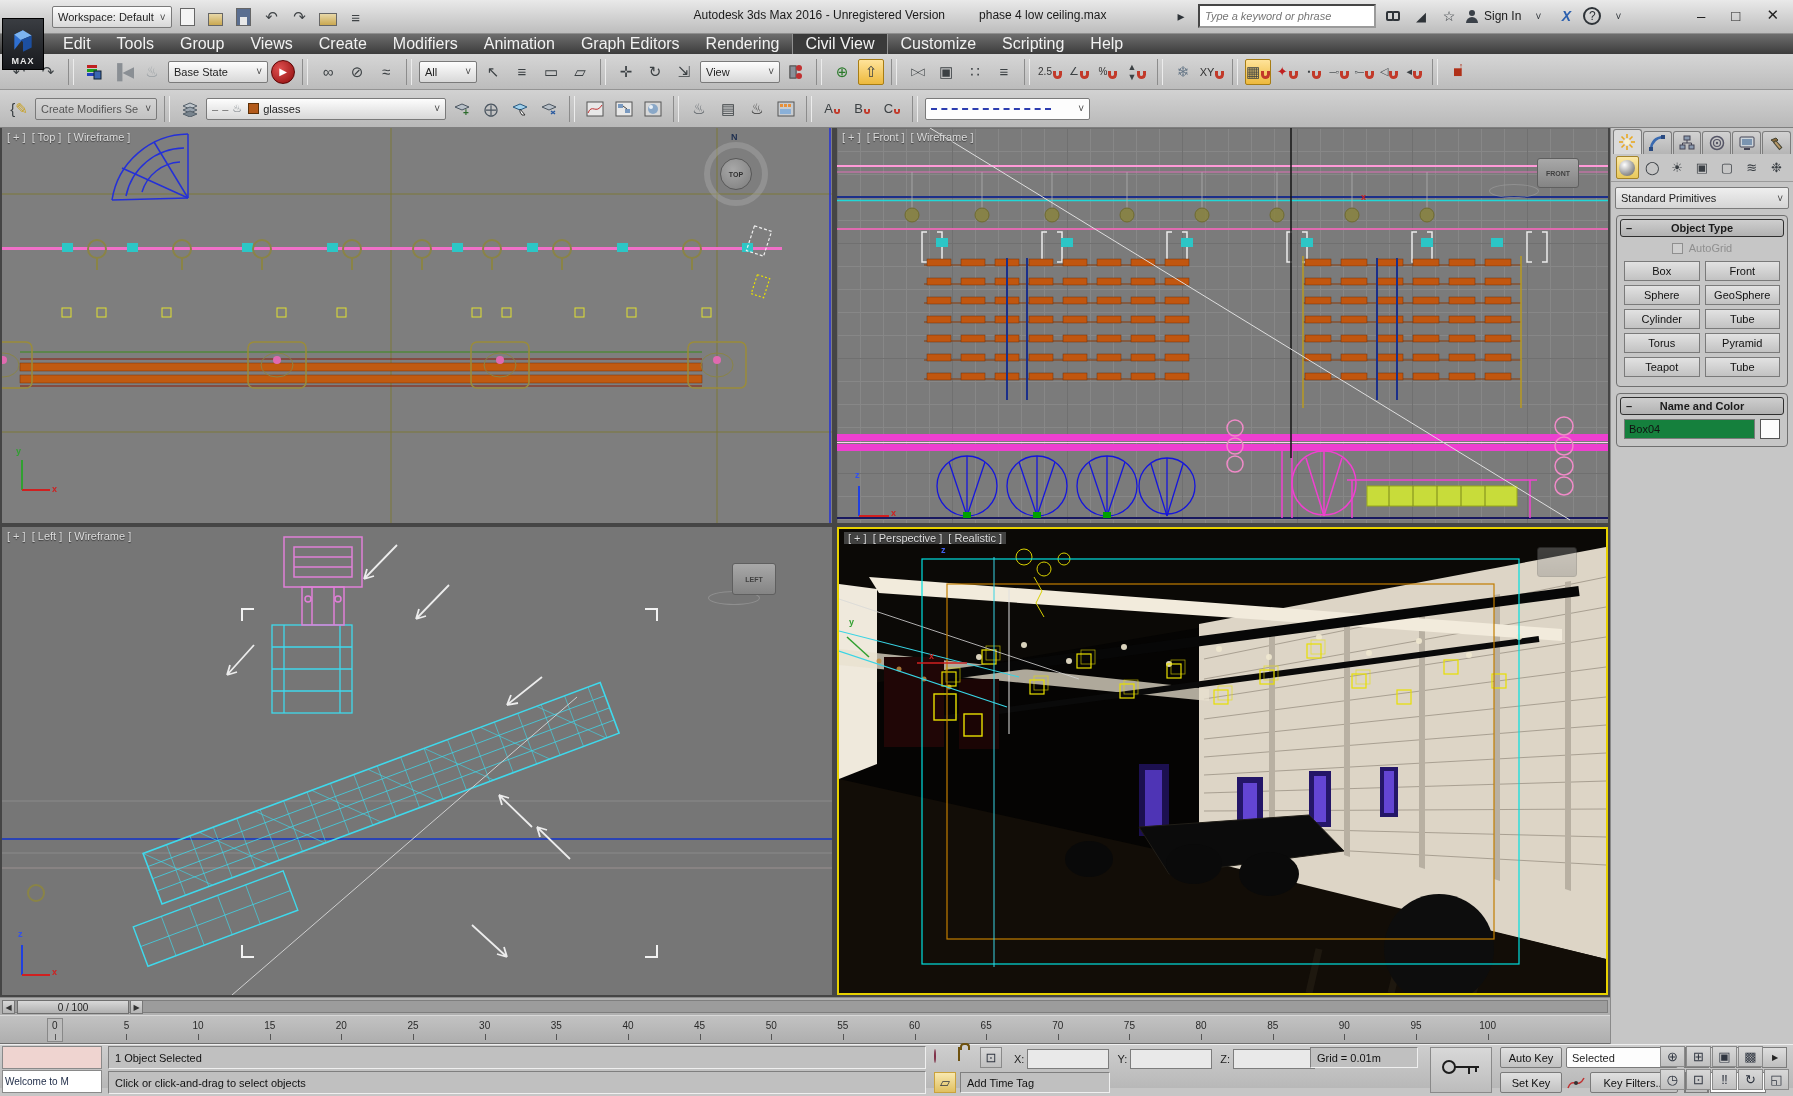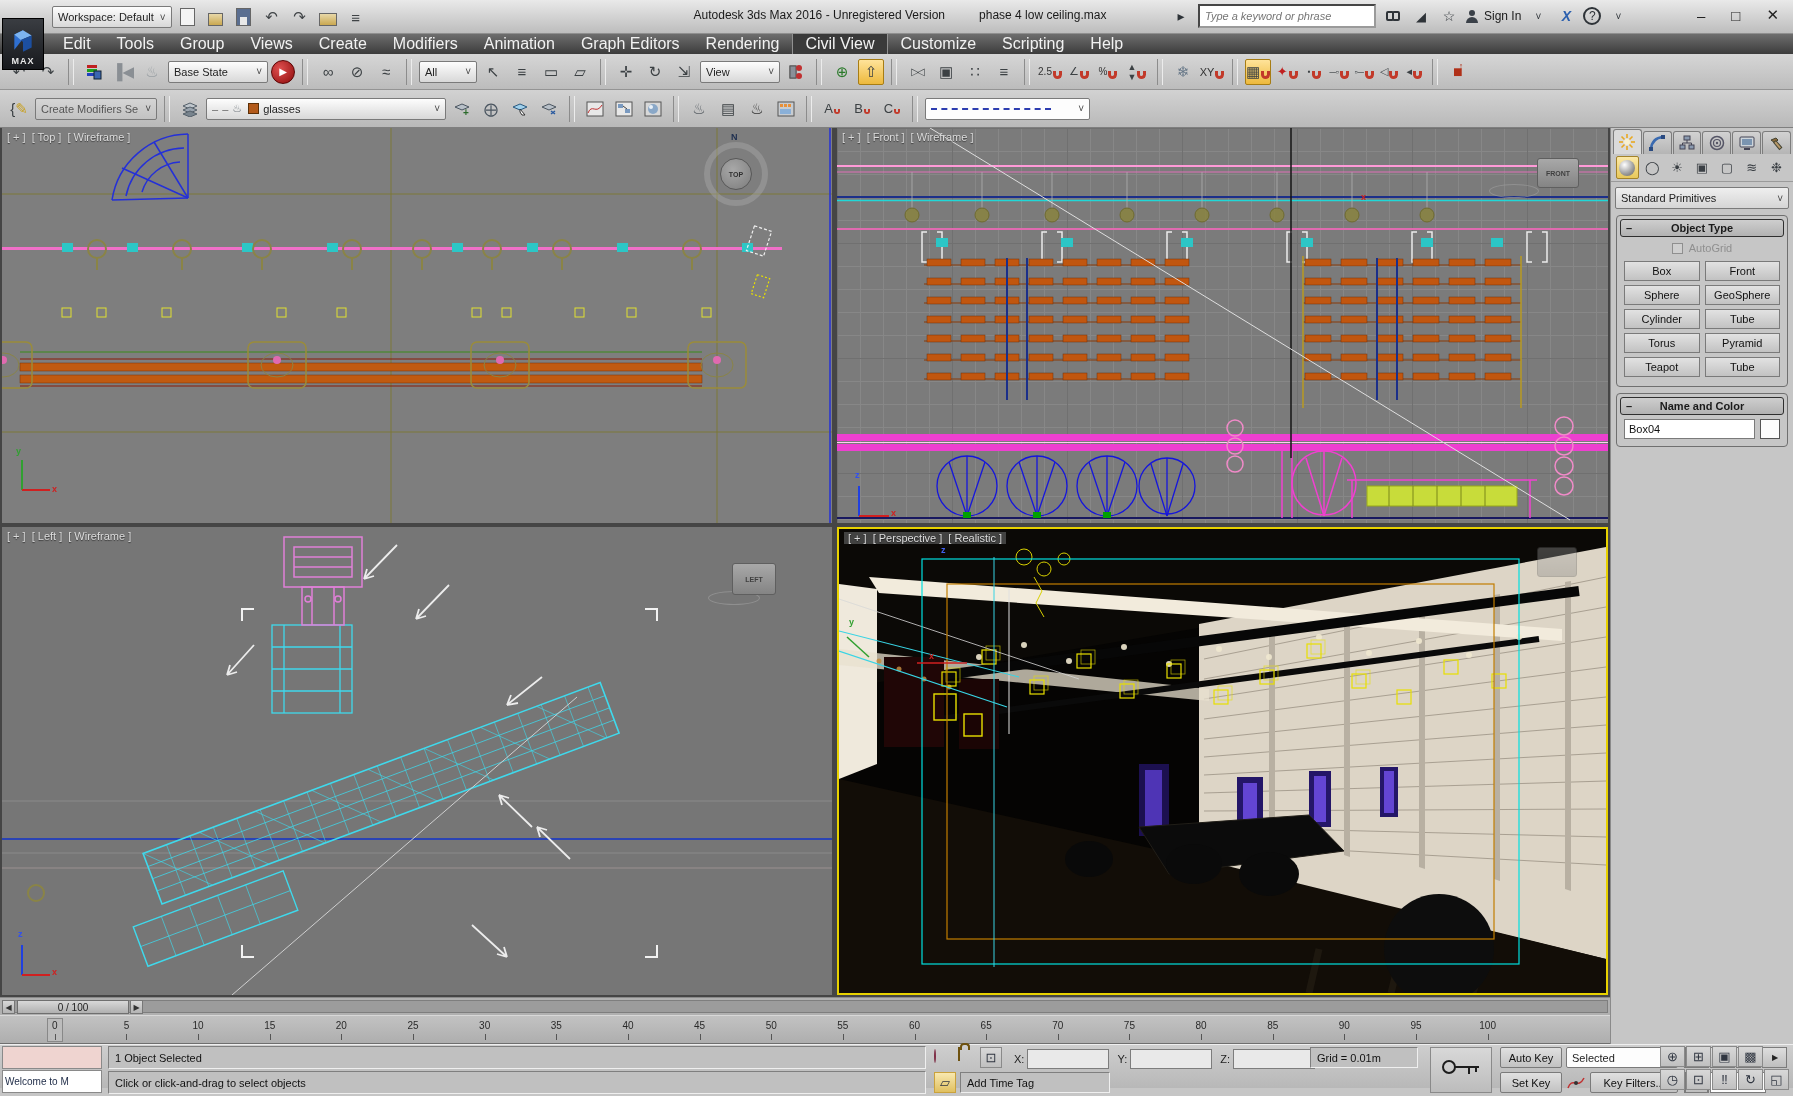--- a/index.html
+++ b/index.html
@@ -79,21 +79,21 @@
   #cp-dd .dd{flex:1;background:linear-gradient(#efefef,#d5d5d5);}
   .rollout{margin:6px 5px;border:1px solid #6f6f6f;border-radius:4px;padding:3px;background:#c6c6c6;}
   .ro-head{height:18px;border:1px solid #2f2f2f;border-radius:3px;background:linear-gradient(#cecece,#b2b2b2);display:flex;align-items:center;font-weight:bold;font-size:11px;color:#1a1a1a;position:relative;}
   .ro-head .minus{position:absolute;left:5px;font-weight:bold;}
   .ro-head .ttl{width:100%;text-align:center;}
   .autogrid{display:flex;align-items:center;justify-content:center;gap:6px;height:22px;color:#8f8f8f;font-size:11px;}
   .chk{width:11px;height:11px;border:1px solid #8f8f8f;background:#cfcfcf;}
   .objgrid{display:grid;grid-template-columns:1fr 1fr;gap:4px 5px;padding:2px 4px 6px 4px;}
   .objbtn{height:20px;background:linear-gradient(#e2e2e2,#c2c2c2);border:1px solid #7a7a7a;border-radius:0;display:flex;align-items:center;justify-content:center;font-size:11px;color:#111;}
   .namerow{display:flex;gap:5px;padding:4px;}
-  .namefield{flex:1;height:20px;background:#ffffff;border:1px solid #7a7a7a;font-size:11px;padding:0 4px;display:flex;align-items:center;}
+  .namefield{flex:1;height:20px;background:#15803d;border:1px solid #7a7a7a;font-size:11px;padding:0 4px;display:flex;align-items:center;}
   .colorsw{width:20px;height:20px;background:#fdfdfd;border:1px solid #555;}
   
   #timeslider{position:absolute;left:0;top:997px;width:1610px;height:18px;background:#b0b0b0;border-top:1px solid #8a8a8a;display:flex;align-items:center;}
   #ts-track{position:absolute;left:2px;right:2px;top:2px;bottom:2px;background:#9c9c9c;border:1px solid #7e7e7e;}
   .ts-arrow{position:absolute;top:2px;width:13px;height:14px;background:linear-gradient(#d8d8d8,#b4b4b4);border:1px solid #777;font-size:8px;display:flex;align-items:center;justify-content:center;color:#333;z-index:3;}
   #ts-handle{position:absolute;left:17px;top:2px;width:112px;height:14px;background:linear-gradient(#d8d8d8,#b0b0b0);border:1px solid #6f6f6f;display:flex;align-items:center;justify-content:center;font-size:10px;color:#222;z-index:3;}
   #ruler{position:absolute;left:0;top:1015px;width:1610px;height:29px;background:linear-gradient(#c2c2c2,#aeaeae);border-top:1px solid #d8d8d8;border-bottom:1px solid #6f6f6f;overflow:hidden;}
   #ticks{position:absolute;left:19px;top:4px;display:flex;}
   .tick{width:71.65px;text-align:center;font-size:10px;color:#2a2a2a;position:relative;}
   .tick::after{content:"";position:absolute;left:50%;bottom:-9px;width:1px;height:6px;background:#555;}

